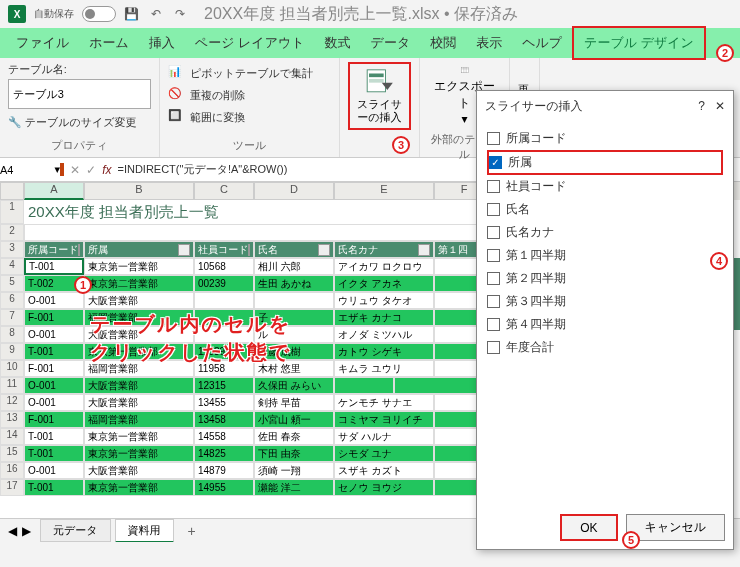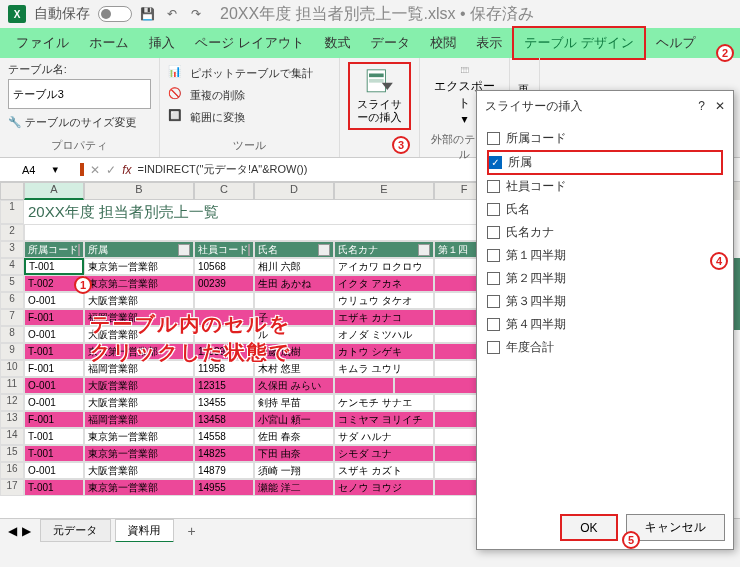--- a/index.html
+++ b/index.html
@@ -1,19 +1,19 @@
 <!DOCTYPE html>
 <html><head>
 <meta charset="utf-8">
 <style>
 *{box-sizing:border-box;margin:0;padding:0;font-family:"Yu Gothic UI","Meiryo",sans-serif}
 body{width:740px;height:567px;background:#f3f3f3;overflow:hidden;font-size:12px;position:relative}
 .titlebar{height:28px;display:flex;align-items:center;padding:0 8px;background:#f3f3f3;color:#555;gap:8px}
 .titlebar .ti{width:18px;height:18px;background:#107c41;border-radius:2px;display:flex;align-items:center;justify-content:center;color:#fff;font-size:10px;font-weight:bold}
-.titlebar .autosave{font-size:14px}
+.titlebar .autosave{font-size:10px}
 .titlebar .toggle{width:34px;height:16px;border:1px solid #999;border-radius:8px;background:#fff;position:relative;display:inline-block}
 .titlebar .toggle::after{content:"";position:absolute;width:10px;height:10px;border-radius:50%;background:#888;left:2px;top:2px}
 .titlebar .qicon{width:16px;height:16px;color:#666;display:inline-flex;align-items:center;justify-content:center}
 .titlebar .fname{margin-left:8px;color:#888;font-size:16px}
 .tabs{height:30px;display:flex;align-items:center;gap:0;padding:0 6px;background:#86efac}
 .tabs .tab{padding:6px 10px;color:#333;font-size:13px;cursor:pointer}
 .tabs .tab.design{border:2px solid #e02020;color:#107c41;font-weight:500}
 .badge{position:absolute;width:18px;height:18px;border:2px solid #e02020;border-radius:50%;color:#e02020;font-size:11px;font-weight:bold;display:flex;align-items:center;justify-content:center;background:#fff}
 .ribbon{height:100px;display:flex;background:#f3f3f3;border-bottom:1px solid #ccc}
 .rgroup{border-right:1px solid #ddd;padding:4px 8px;display:flex;flex-direction:column;justify-content:space-between}
@@ -25,40 +25,40 @@
 .rg2{width:180px}
 .rg2 .ritem{display:flex;align-items:center;gap:6px;font-size:11px;padding:3px 0;color:#333}
 .rg2 .ricon{width:16px;height:16px;display:inline-block}
 .rg3{width:80px;position:relative}
 .rg3 .bigbtn{border:2px solid #e02020;padding:4px;text-align:center;height:68px;display:flex;flex-direction:column;align-items:center;justify-content:center;gap:4px}
 .rg3 .bigbtn .bicon{width:32px;height:28px}
 .rg3 .bigbtn .btxt{font-size:11px;line-height:1.2}
 .rg4{width:90px}
 .rg4 .bigbtn{padding:4px;text-align:center;height:68px;display:flex;flex-direction:column;align-items:center;justify-content:center;gap:4px}
 .fbar{height:24px;display:flex;align-items:center;border-bottom:1px solid #ccc;background:#fff}
-.fbar .namebox{width:84px;border-right:4px solid #c2410c;padding:0 22px;font-size:11px;display:flex;align-items:center;justify-content:space-between}
+.fbar .namebox{width:64px;border-right:4px solid #c2410c;padding:0 0;font-size:11px;display:flex;align-items:center;justify-content:space-between}
 .fbar .fxwrap{display:flex;align-items:center;gap:6px;padding:0 6px}
 .fbar .fx{font-style:italic;color:#7f1d1d}
 .fbar .formula{font-size:11px;color:#333}
 .sheet{position:relative;background:#fff;height:360px;overflow:hidden}
 .colhdrs{display:flex;height:18px;background:#ecebe8}
 .colhdrs .rh{width:24px;border:1px solid #ccc;background:#ecebe8}
 .colhdrs .ch{border:1px solid #ccc;text-align:center;font-size:11px;color:#555;background:#ecebe8}
 .chA{width:60px;background:#d4eee2!important;border-bottom:2px solid #107c41!important}
 .chB{width:110px}.chC{width:60px}.chD{width:80px}.chE{width:100px}.chF{width:60px}.chRest{width:50px}
 .row{display:flex;height:17px}
 .row .rh{width:24px;border:1px solid #ddd;background:#ecebe8;text-align:center;font-size:10px;color:#555}
 .row .c{border:1px solid #ddd;font-size:10px;padding:0 3px;overflow:hidden;white-space:nowrap;display:flex;align-items:center}
 .cA{width:60px}.cB{width:110px}.cC{width:60px}.cD{width:80px}.cE{width:100px}.cF{width:60px}.cRest{width:240px}
 .titlerow{height:24px}
 .titlerow .c{font-size:15px;color:#3b6e56;font-weight:500;padding-left:4px}
 .hdrrow .c{background:#4a8c6f;color:#fff;font-size:10px}
 .hdrrow .dd{display:inline-block;width:12px;height:12px;background:#eee;border:1px solid #999;margin-left:auto}
 .selcell{border:2px solid #107c41!important}
-.stripe{background:#ec4899}
+.stripe{background:#22c55e}
 .overlay-text{position:absolute;left:90px;top:128px;font-size:20px;font-weight:bold;color:#e02020;text-shadow:-1px -1px 0 #fff,1px -1px 0 #fff,-1px 1px 0 #fff,1px 1px 0 #fff;line-height:1.4;letter-spacing:2px;pointer-events:none}
 .sheettabs{position:absolute;bottom:0;left:0;right:0;height:24px;background:#f3f3f3;display:flex;align-items:center;border-top:1px solid #ccc;padding-left:40px;gap:4px}
 .sheettabs .stab{padding:3px 12px;font-size:11px;background:#ededed;border:1px solid #ccc}
 .sheettabs .stab.active{background:#fff;border-bottom:2px solid #107c41}
 .sheettabs .plus{padding:3px 10px;font-size:14px;color:#666}
 .dialog{position:absolute;right:6px;top:90px;width:258px;height:460px;background:#fff;border:1px solid #888;box-shadow:2px 2px 8px rgba(0,0,0,.3);display:flex;flex-direction:column}
 .dialog .dt{height:30px;display:flex;align-items:center;justify-content:space-between;padding:0 8px;font-size:12px;color:#333}
 .dialog .dt .dtr{display:flex;gap:10px;align-items:center}
 .dialog .list{flex:1;padding:6px 10px;overflow:auto}
 .dialog .opt{display:flex;align-items:center;gap:6px;padding:3px 0;font-size:12px;color:#333}
@@ -85,22 +85,22 @@
 
 <div class="tabs">
   <div class="tab">ファイル</div>
   <div class="tab">ホーム</div>
   <div class="tab">挿入</div>
   <div class="tab">ページ レイアウト</div>
   <div class="tab">数式</div>
   <div class="tab">データ</div>
   <div class="tab">校閲</div>
   <div class="tab">表示</div>
+  <div class="tab">ヘルプ</div>
   <div class="tab design">テーブル デザイン</div>
-  <div class="tab">ヘルプ</div>
 </div>
 <span class="badge" style="top:44px;right:6px">2</span>
 
 <div class="ribbon">
   <div class="rgroup rg1">
     <div>
       <div class="lbl">テーブル名:</div>
       <input value="テーブル3" style="">
       <span class="resize">🔧 <span>テーブルのサイズ変更</span></span>
     </div>

